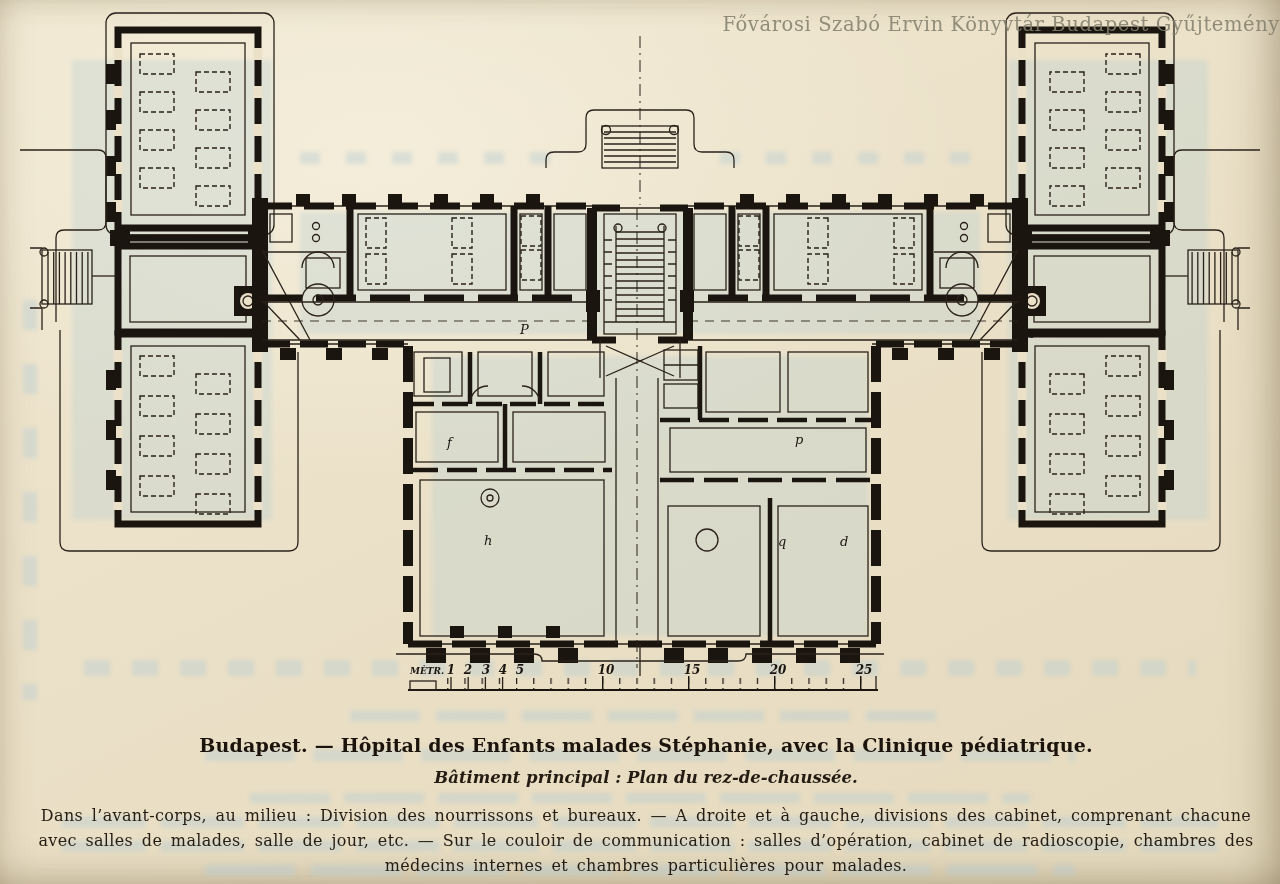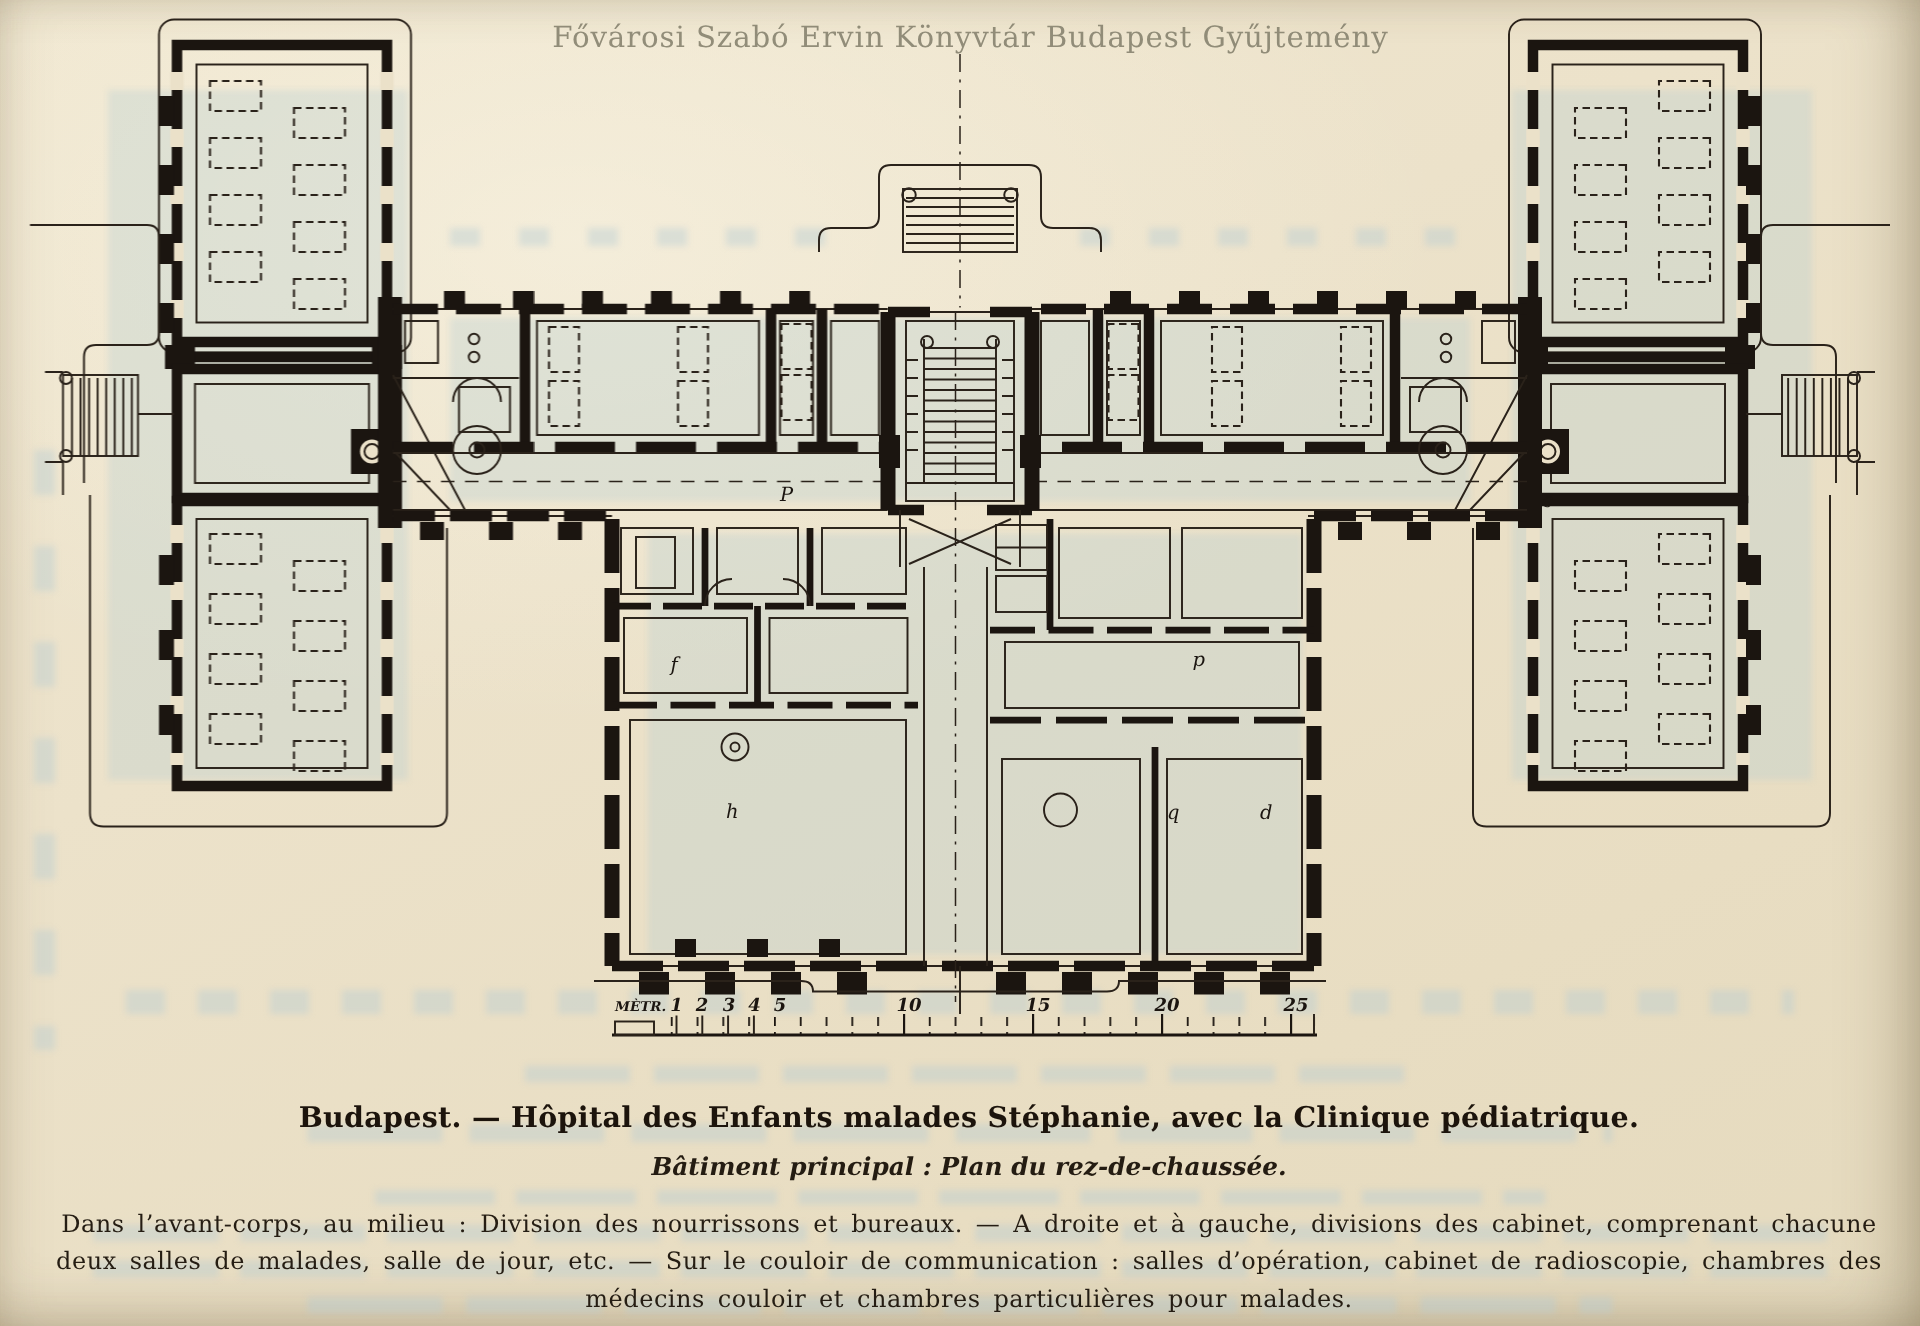--- a/index.html
+++ b/index.html
@@ -8,21 +8,21 @@
         font-family:"DejaVu Serif", serif;}
   #page::before{content:"";position:absolute;inset:0;pointer-events:none;
         background:radial-gradient(ellipse 900px 500px at 30% 18%, rgba(255,252,240,.38), rgba(255,252,240,0) 65%);}
   #page::after{content:"";position:absolute;inset:0;pointer-events:none;
         box-shadow:inset -30px 0 46px -22px rgba(95,78,48,.38),
                    inset 0 -26px 44px -26px rgba(95,78,48,.32),
                    inset 22px 0 40px -28px rgba(95,78,48,.26),
                    inset 0 18px 34px -26px rgba(120,100,66,.22);}
   #plan-svg{position:absolute;left:0;top:0;z-index:1;}
   .txt{position:absolute;z-index:3;left:12px;right:0;text-align:center;color:#201910;}
-  #watermark{position:absolute;z-index:3;left:14px;top:13px;text-align:center;
+  #watermark{position:absolute;z-index:3;left:14px;top:13px;text-align:right;
         font-size:19.5px;letter-spacing:.6px;color:#84806d;opacity:.88;font-weight:500;}
   #cap-title{top:734px;font-size:19px;font-weight:bold;letter-spacing:.2px;color:#1c140c;}
   #cap-sub{top:768px;font-size:16.5px;font-weight:bold;font-style:italic;color:#241c12;}
   .cap-line{font-size:16px;letter-spacing:.35px;word-spacing:3.2px;white-space:nowrap;color:#251d13;}
   #cap-l1{top:806px;} #cap-l2{top:831px;} #cap-l3{top:856px;}
   
   .w {stroke:#1b1510;stroke-width:7;fill:none;}
   .w9{stroke:#1b1510;stroke-width:10;fill:none;}
   .w5{stroke:#1b1510;stroke-width:4.5;fill:none;}
   .t {stroke:#2a221a;stroke-width:1.3;fill:none;}
@@ -275,15 +275,15 @@
       <text class="num" x="692" y="674" text-anchor="middle">15</text>
       <text class="num" x="778" y="674" text-anchor="middle">20</text>
       <text class="num" x="864" y="674" text-anchor="middle">25</text>
     </g>
   </svg>
 
   <div id="watermark" class="txt">Fővárosi Szabó Ervin Könyvtár Budapest Gyűjtemény</div>
   <div id="cap-title" class="txt">Budapest. — Hôpital des Enfants malades Stéphanie, avec la Clinique pédiatrique.</div>
   <div id="cap-sub" class="txt">Bâtiment principal :  Plan du rez-de-chaussée.</div>
   <div id="cap-l1" class="txt cap-line">Dans l’avant-corps, au milieu :  Division des nourrissons et bureaux. — A droite et à gauche,  divisions des cabinet,  comprenant chacune</div>
-  <div id="cap-l2" class="txt cap-line">deux salles de malades, salle de jour, etc. — Sur le couloir de communication :  salles d’opération,  cabinet de radioscopie,  chambres des</div>
-  <div id="cap-l3" class="txt cap-line">médecins couloir et chambres particulières pour malades.</div>
+  <div id="cap-l2" class="txt cap-line">avec salles de malades, salle de jour, etc. — Sur le couloir de communication :  salles d’opération,  cabinet de radioscopie,  chambres des</div>
+  <div id="cap-l3" class="txt cap-line">médecins internes et chambres particulières pour malades.</div>
 </div>
 
 </body></html>

